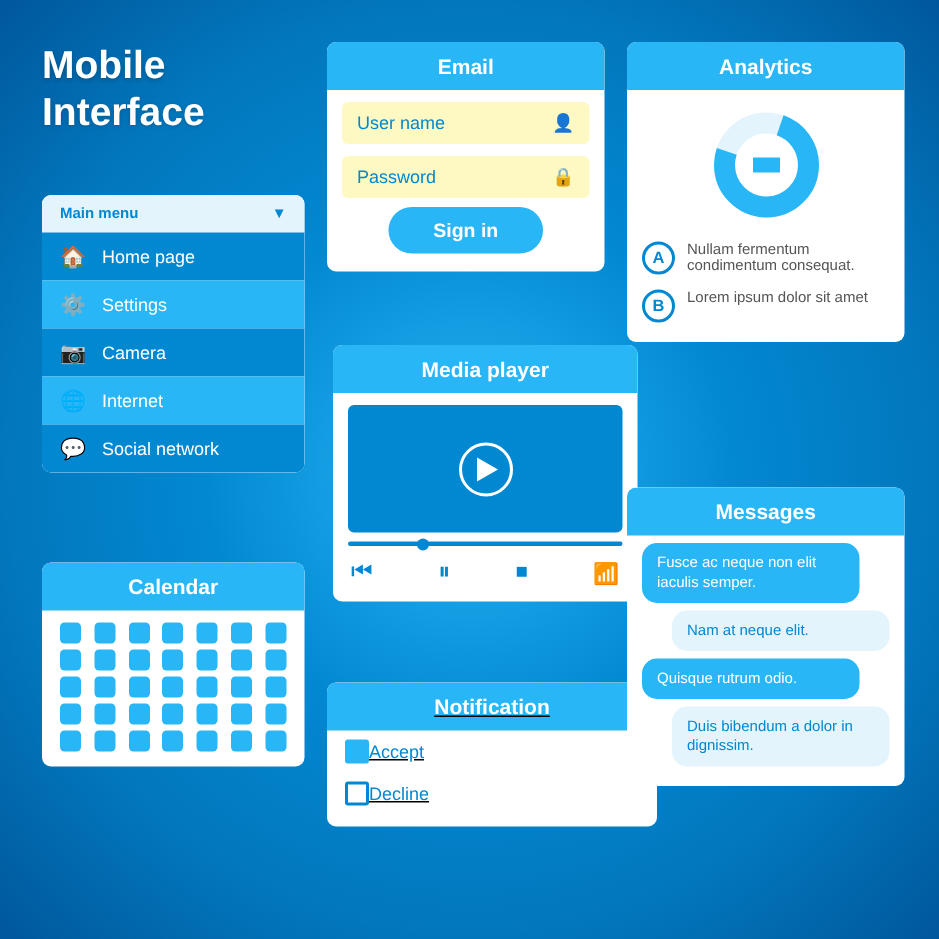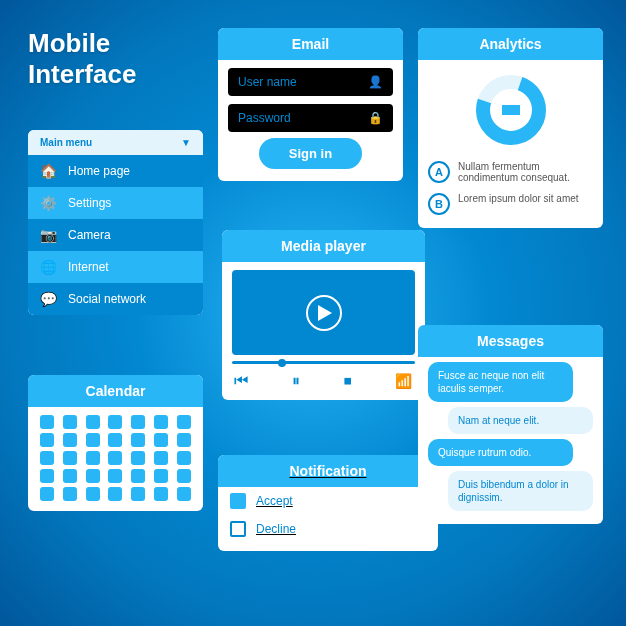--- a/index.html
+++ b/index.html
@@ -109,21 +109,21 @@
     .email-card {
       left: 218px;
       top: 28px;
       width: 185px;
     }
 
     .email-input {
       display: flex;
       align-items: center;
       justify-content: space-between;
-      background: #000000;
+      background: #fef9c3;
       margin: 8px 10px 6px;
       border-radius: 4px;
       padding: 7px 10px;
       font-size: 12px;
       color: #0288d1;
     }
 
     .sign-in-btn {
       background: #29b6f6;
       color: white;
@@ -205,21 +205,20 @@
     .notif-card {
       left: 218px;
       top: 455px;
       width: 220px;
       text-decoration: underline;
     }
 
     .notif-item {
       display: flex;
       align-items: center;
-      gap: 10px;
       padding: 6px 12px;
       font-size: 12px;
       color: #0288d1;
     }
 
     .notif-checkbox {
       width: 16px;
       height: 16px;
       background: #29b6f6;
       border-radius: 2px;

